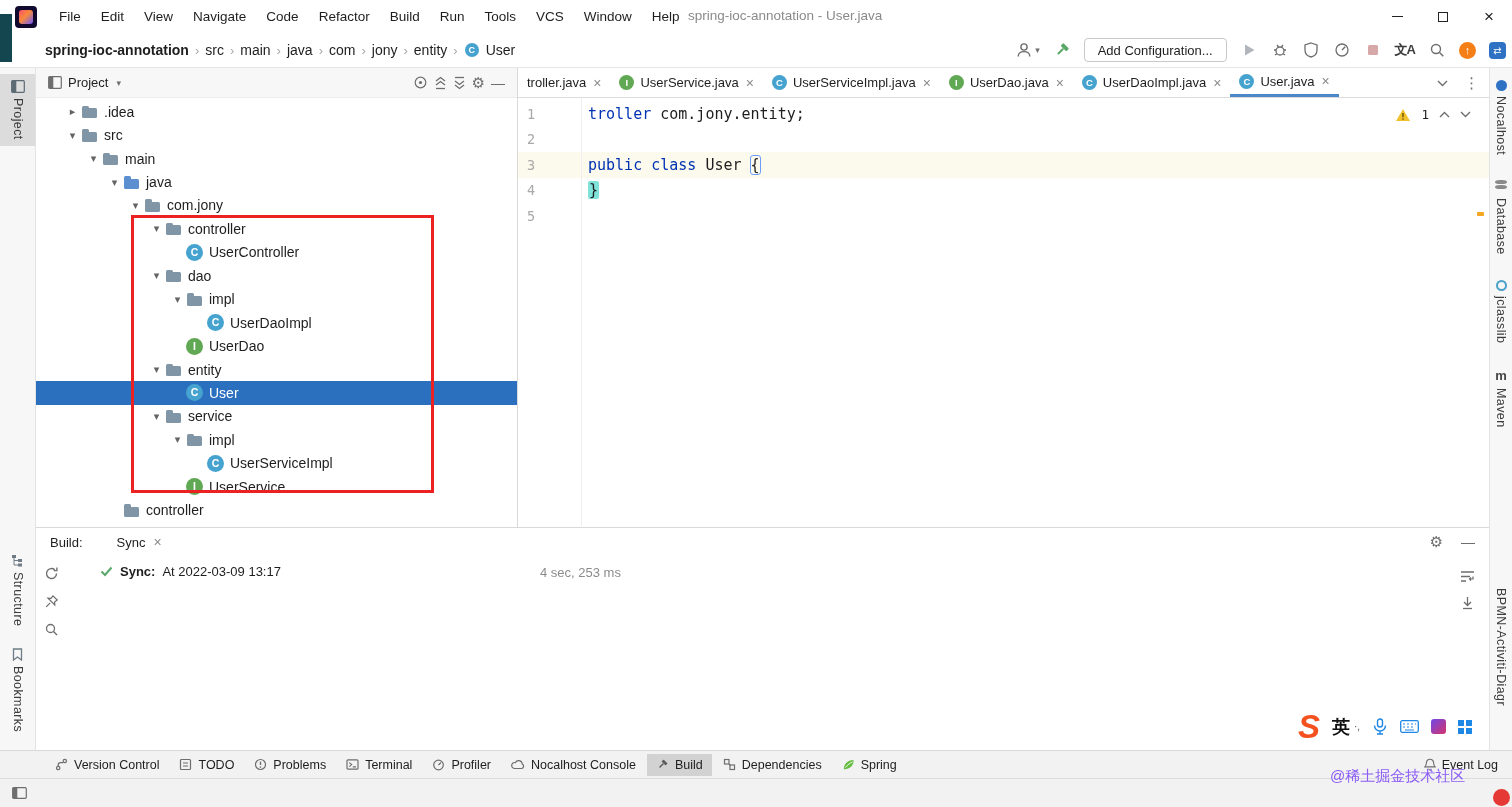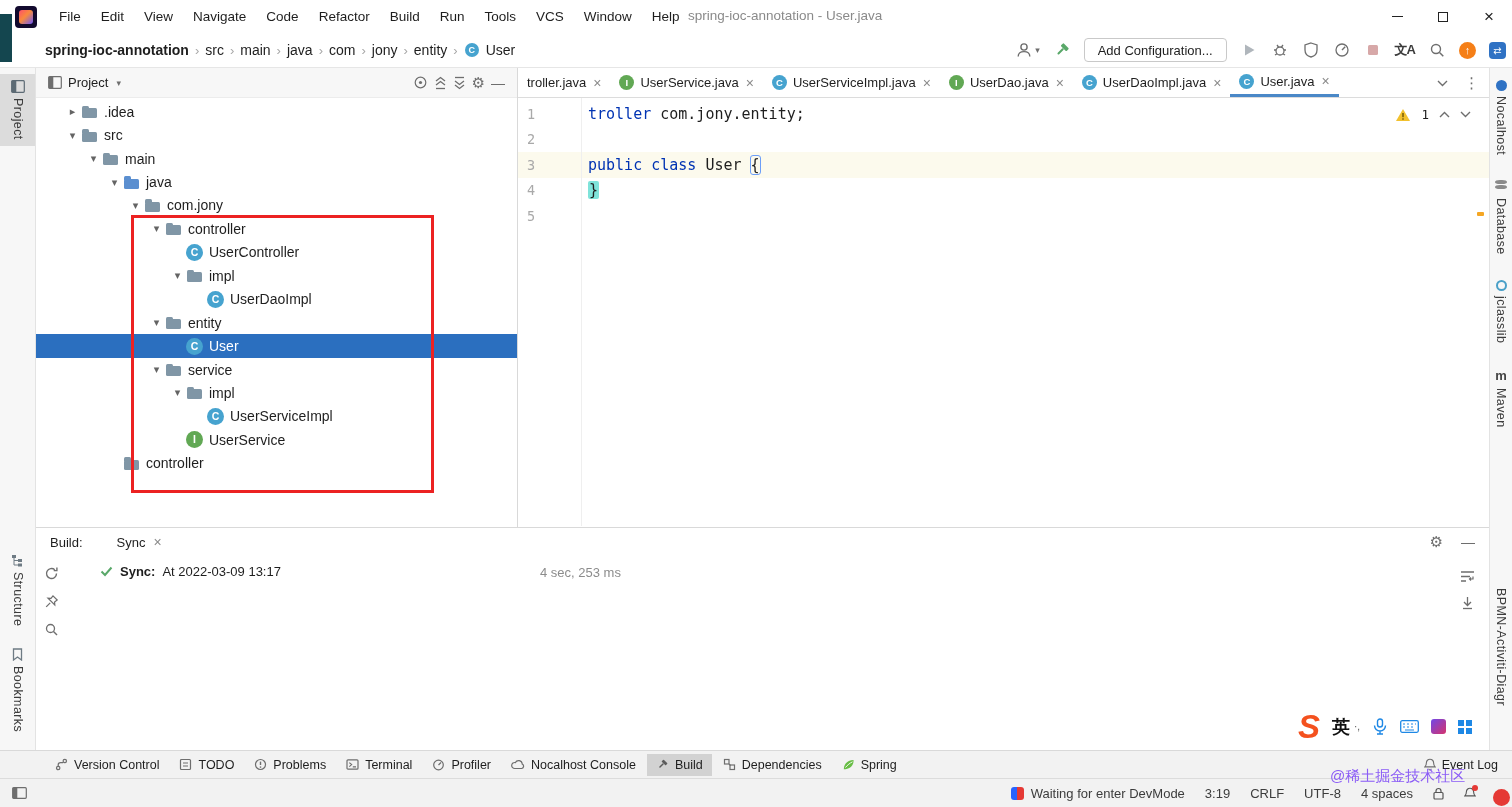--- a/index.html
+++ b/index.html
@@ -344,29 +344,39 @@
     <div class="tree-row" style="--d:4">
         <span class="chev down"></span>
         <span class="fold"></span>
         <span>controller</span>
       </div>
     <div class="tree-row" style="--d:5">
         <span class="chev"></span>
         <span class="badge c sz17"></span>
         <span>UserController</span>
       </div>
+    <div class="tree-row" style="--d:4">
+        <span class="chev down"></span>
+        <span class="fold"></span>
+        <span>dao</span>
+      </div>
     <div class="tree-row" style="--d:5">
         <span class="chev down"></span>
         <span class="fold"></span>
         <span>impl</span>
       </div>
     <div class="tree-row" style="--d:6">
         <span class="chev"></span>
         <span class="badge c sz17"></span>
         <span>UserDaoImpl</span>
+      </div>
+    <div class="tree-row" style="--d:5">
+        <span class="chev"></span>
+        <span class="badge i sz17"></span>
+        <span>UserDao</span>
       </div>
     <div class="tree-row" style="--d:4">
         <span class="chev down"></span>
         <span class="fold"></span>
         <span>entity</span>
       </div>
     <div class="tree-row selected" style="--d:5">
         <span class="chev"></span>
         <span class="badge c sz17"></span>
         <span>User</span>
@@ -590,40 +600,20 @@
   </span>
 </div>
 
 <div id="status-bar">
   <span id="sb-left">
     <svg width="15" height="12" viewBox="0 0 15 12">
         <rect x="0.7" y="0.7" width="13.6" height="10.6" rx="1" fill="none" stroke="#6e6e6e" stroke-width="1.2"></rect>
         <rect x="0.7" y="0.7" width="4.6" height="10.6" fill="#6e6e6e"></rect>
       </svg>
   </span>
-  <div id="sb-right">
-    <span id="devmode">
-      <span id="devmode-ic"></span>
-      <span>Waiting for enter DevMode</span>
-    </span>
-    <span>3:19</span>
-    <span>CRLF</span>
-    <span>UTF-8</span>
-    <span>4 spaces</span>
-    <svg width="11" height="13" viewBox="0 0 11 13">
-        <rect x="1" y="5.5" width="9" height="6.5" rx="1" fill="none" stroke="#555" stroke-width="1.2"></rect>
-        <path d="M3 5.5 V4 a2.5 2.5 0 0 1 5 0 V5.5" fill="none" stroke="#555" stroke-width="1.2"></path>
-      </svg>
-    <span class="bell">
-      <svg width="12" height="13" viewBox="0 0 12 13">
-          <path d="M6 1.2 a3.6 3.6 0 0 1 3.6 3.6 c0 2.6 1 3.6 1.5 4.1 H0.9 c.5-.5 1.5-1.5 1.5-4.1 A3.6 3.6 0 0 1 6 1.2 Z" fill="none" stroke="#555" stroke-width="1.1"></path>
-        </svg>
-      <span class="dot"></span>
-    </span>
-  </div>
 </div>
 
 <div id="ime">
   <span id="sogou-logo">S</span>
   <span id="ime-lang">英</span>
   <span id="ime-punct">·,</span>
   <svg width="16" height="17" viewBox="0 0 16 17">
       <rect x="5.5" y="1" width="5" height="8" rx="2.5" fill="none" stroke="#1e88e5" stroke-width="1.4"></rect>
       <path d="M2.5 7.5 a5.5 5.5 0 0 0 11 0 M8 13 V16 M5 16 H11" fill="none" stroke="#1e88e5" stroke-width="1.4"></path>
     </svg>

